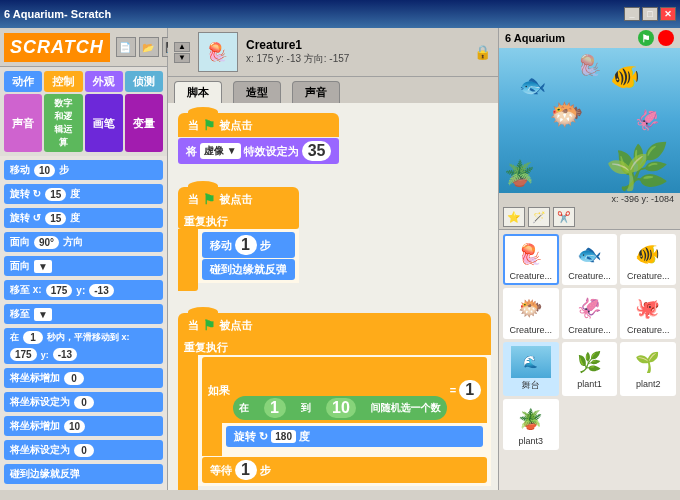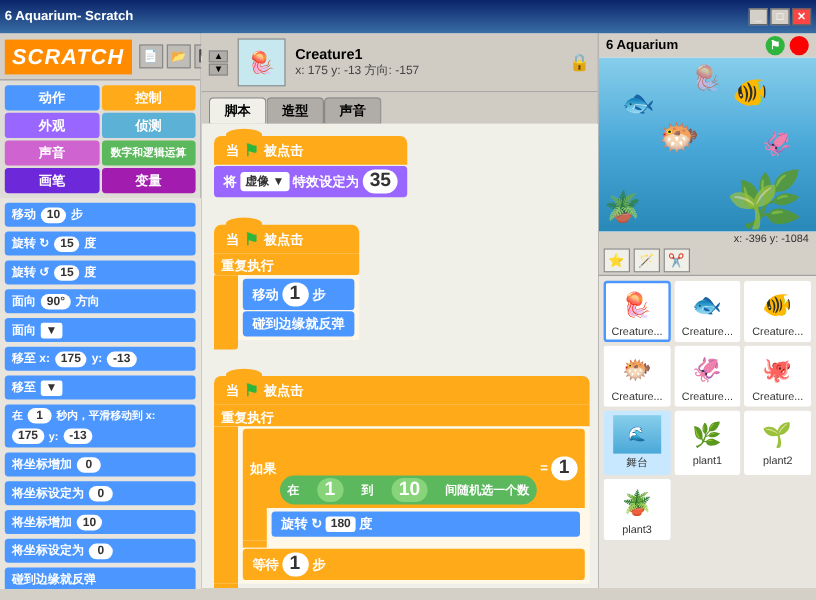--- a/index.html
+++ b/index.html
@@ -49,21 +49,21 @@
       letter-spacing: 1px;
     }
     .toolbar-icon {
       width: 20px; height: 20px; background: #c0bdb8;
       border: 1px solid #888; display: flex; align-items: center;
       justify-content: center; cursor: pointer; font-size: 10px;
     }
 
     .category-grid {
       display: grid;
-      grid-template-columns: 1fr 1fr;
+      grid-template-columns: 1fr 1fr 1fr 1fr;
       gap: 2px;
       padding: 4px;
     }
     .cat-btn {
       padding: 3px 6px;
       border-radius: 3px;
       text-align: center;
       color: white;
       font-size: 11px;
       font-weight: bold;
@@ -146,21 +146,21 @@
       width: 40px; height: 40px; background: #c8e8f0;
       border: 1px solid #888; display: flex; align-items: center;
       justify-content: center; font-size: 18px;
     }
     .sprite-info { flex: 1; }
     .sprite-name { font-weight: bold; font-size: 12px; }
     .sprite-coords { font-size: 10px; color: #444; }
 
     .tabs-row {
       display: flex;
-      gap: 0;
+      gap: 11px;
       padding: 4px 6px 0;
       background: #d0ccc4;
       text-align: right;
     }
     .tab {
       padding: 3px 12px;
       background: #b0aca8;
       border: 1px solid #888;
       border-bottom: none;
       border-radius: 4px 4px 0 0;

